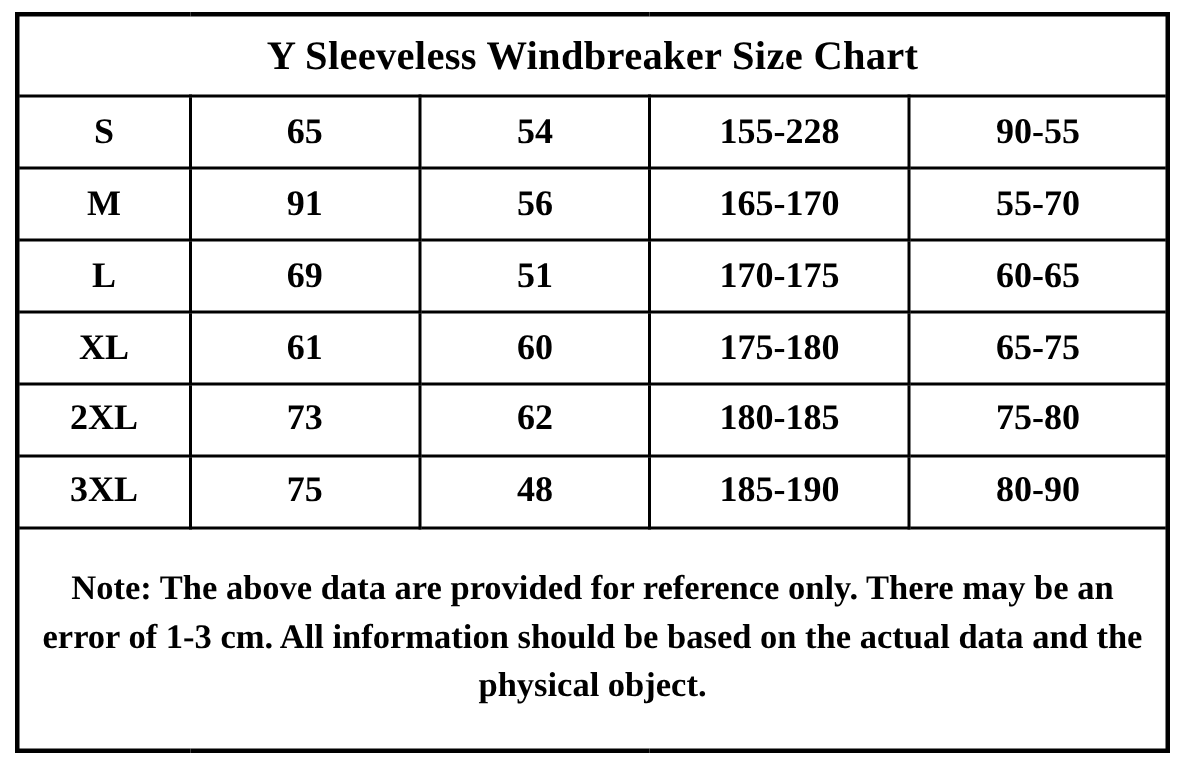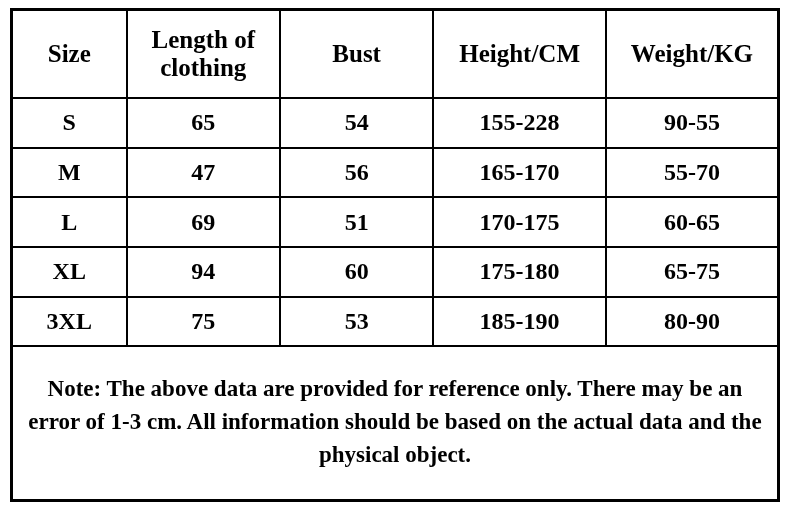--- a/index.html
+++ b/index.html
@@ -80,58 +80,61 @@
   <table class="size-chart">
     <colgroup>
       <col class="c0">
         <col class="c1">
         <col class="c2">
         <col class="c3">
         <col class="c4">
     </colgroup>
     <tbody>
       <tr>
-        <td class="head-cell">Size</td>
-        <td class="head-cell">Length of clothing</td>
-        <td class="head-cell">Bust</td>
-        <td class="head-cell">Height/CM</td>
-        <td class="head-cell">Weight/KG</td>
+        <td class="title-cell" colspan="5">Y Sleeveless Windbreaker Size Chart</td>
       </tr>
       <tr>
         <td class="body-cell">S</td>
         <td class="body-cell">65</td>
         <td class="body-cell">54</td>
         <td class="body-cell">155-228</td>
         <td class="body-cell">90-55</td>
       </tr>
       <tr>
         <td class="body-cell">M</td>
-        <td class="body-cell">47</td>
+        <td class="body-cell">91</td>
         <td class="body-cell">56</td>
         <td class="body-cell">165-170</td>
         <td class="body-cell">55-70</td>
       </tr>
       <tr>
         <td class="body-cell">L</td>
         <td class="body-cell">69</td>
         <td class="body-cell">51</td>
         <td class="body-cell">170-175</td>
         <td class="body-cell">60-65</td>
       </tr>
       <tr>
         <td class="body-cell">XL</td>
-        <td class="body-cell">94</td>
+        <td class="body-cell">61</td>
         <td class="body-cell">60</td>
         <td class="body-cell">175-180</td>
         <td class="body-cell">65-75</td>
       </tr>
       <tr>
+        <td class="body-cell">2XL</td>
+        <td class="body-cell">73</td>
+        <td class="body-cell">62</td>
+        <td class="body-cell">180-185</td>
+        <td class="body-cell">75-80</td>
+      </tr>
+      <tr>
         <td class="body-cell">3XL</td>
         <td class="body-cell">75</td>
-        <td class="body-cell">53</td>
+        <td class="body-cell">48</td>
         <td class="body-cell">185-190</td>
         <td class="body-cell">80-90</td>
       </tr>
       <tr>
         <td class="note-cell" colspan="5">
           <p>Note: The above data are provided for reference only. There may be an error of 1-3 cm. All information should be based on the actual data and the physical object.</p>
         </td>
       </tr>
     </tbody>
   </table>

